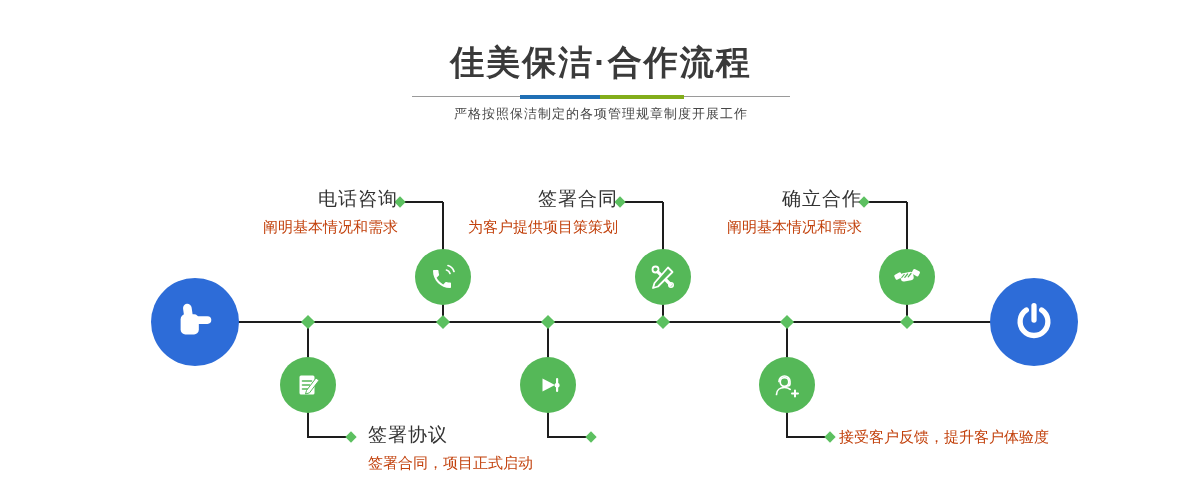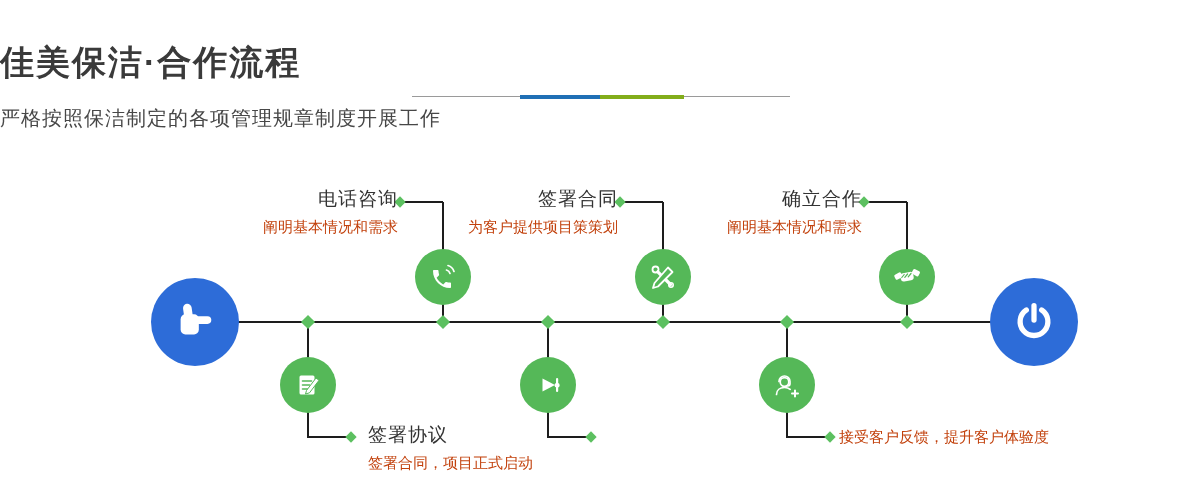--- a/index.html
+++ b/index.html
@@ -1,27 +1,27 @@
 <!DOCTYPE html>
 <html><head>
 <meta charset="utf-8">
 <style>
   html,body{margin:0;padding:0;background:#fff;}
   .canvas{
     position:relative;width:1202px;height:502px;background:#fff;overflow:hidden;
     font-family:"Liberation Sans","DejaVu Sans",sans-serif;
   }
   
-  .hdr{position:absolute;top:0;left:0;width:100%;text-align:left;}
+  .hdr{position:absolute;top:0;left:0;width:100%;text-align:center;}
   .hdr h1{margin:42px 0 0 0;font-size:34px;line-height:40px;font-weight:700;color:#3a3a3a;letter-spacing:2px;}
   .divider{position:absolute;top:95px;left:412px;width:378px;height:4px;}
   .d-gray{position:absolute;top:1px;left:0;width:100%;height:1px;background:#9a9a9a;}
   .d-blue{position:absolute;top:0;left:108px;width:80px;height:4px;background:#1f6fb5;}
   .d-green{position:absolute;top:0;left:188px;width:84px;height:4px;background:#82ad1a;}
-  .hdr p{margin:0;position:absolute;top:105px;left:0;width:100%;font-size:20px;color:#474747;letter-spacing:1px;}
+  .hdr p{margin:0;position:absolute;top:105px;left:0;width:100%;font-size:13px;color:#474747;letter-spacing:1px;}
 
   
   .line{position:absolute;background:#1d1d1d;z-index:1;}
   .main-line{top:321px;left:195px;width:840px;height:2px;}
   .v{width:2px;}
   .v.t1{left:442px;top:202px;height:120px;} .v.t2{left:662px;top:202px;height:120px;} .v.t3{left:906px;top:202px;height:120px;}
   .v.b1{left:307px;top:322px;height:116px;} .v.b2{left:547px;top:322px;height:116px;} .v.b3{left:786px;top:322px;height:116px;}
   .h{height:2px;}
   .h.t1{left:404px;top:201px;width:39px;} .h.t2{left:624px;top:201px;width:39px;} .h.t3{left:868px;top:201px;width:39px;}
   .h.b1{left:308px;top:436px;width:39px;} .h.b2{left:548px;top:436px;width:39px;} .h.b3{left:787px;top:436px;width:39px;}

